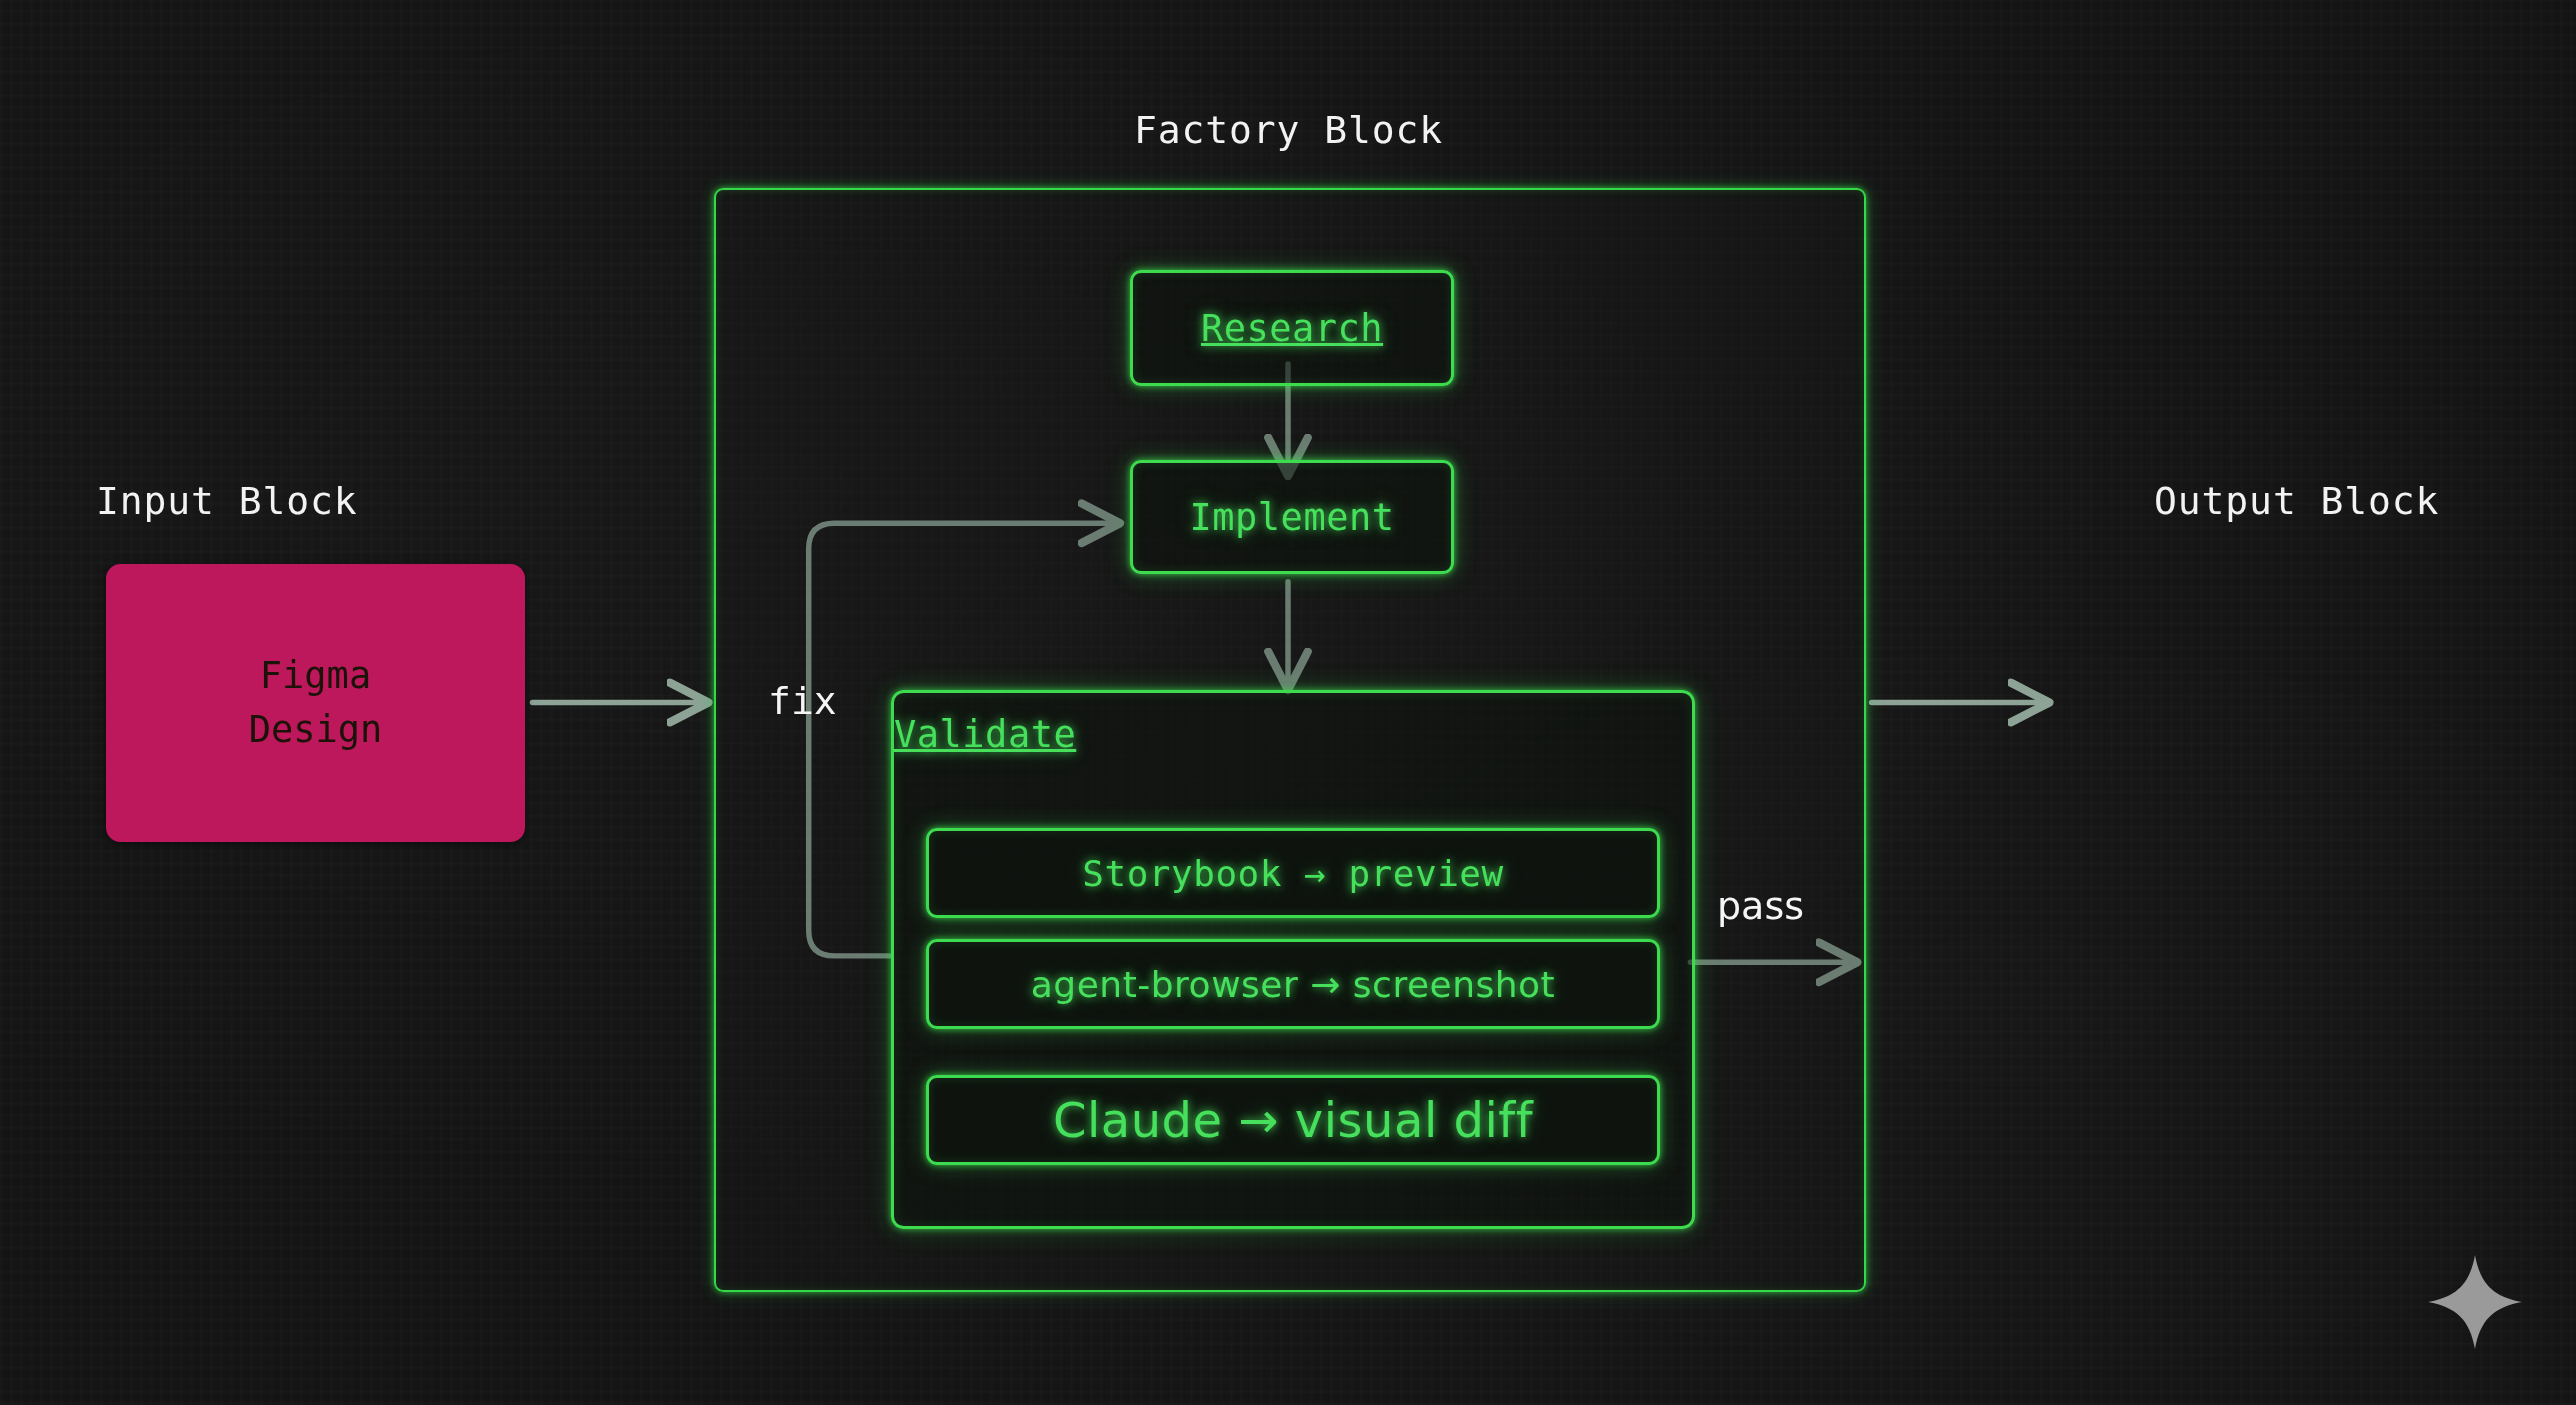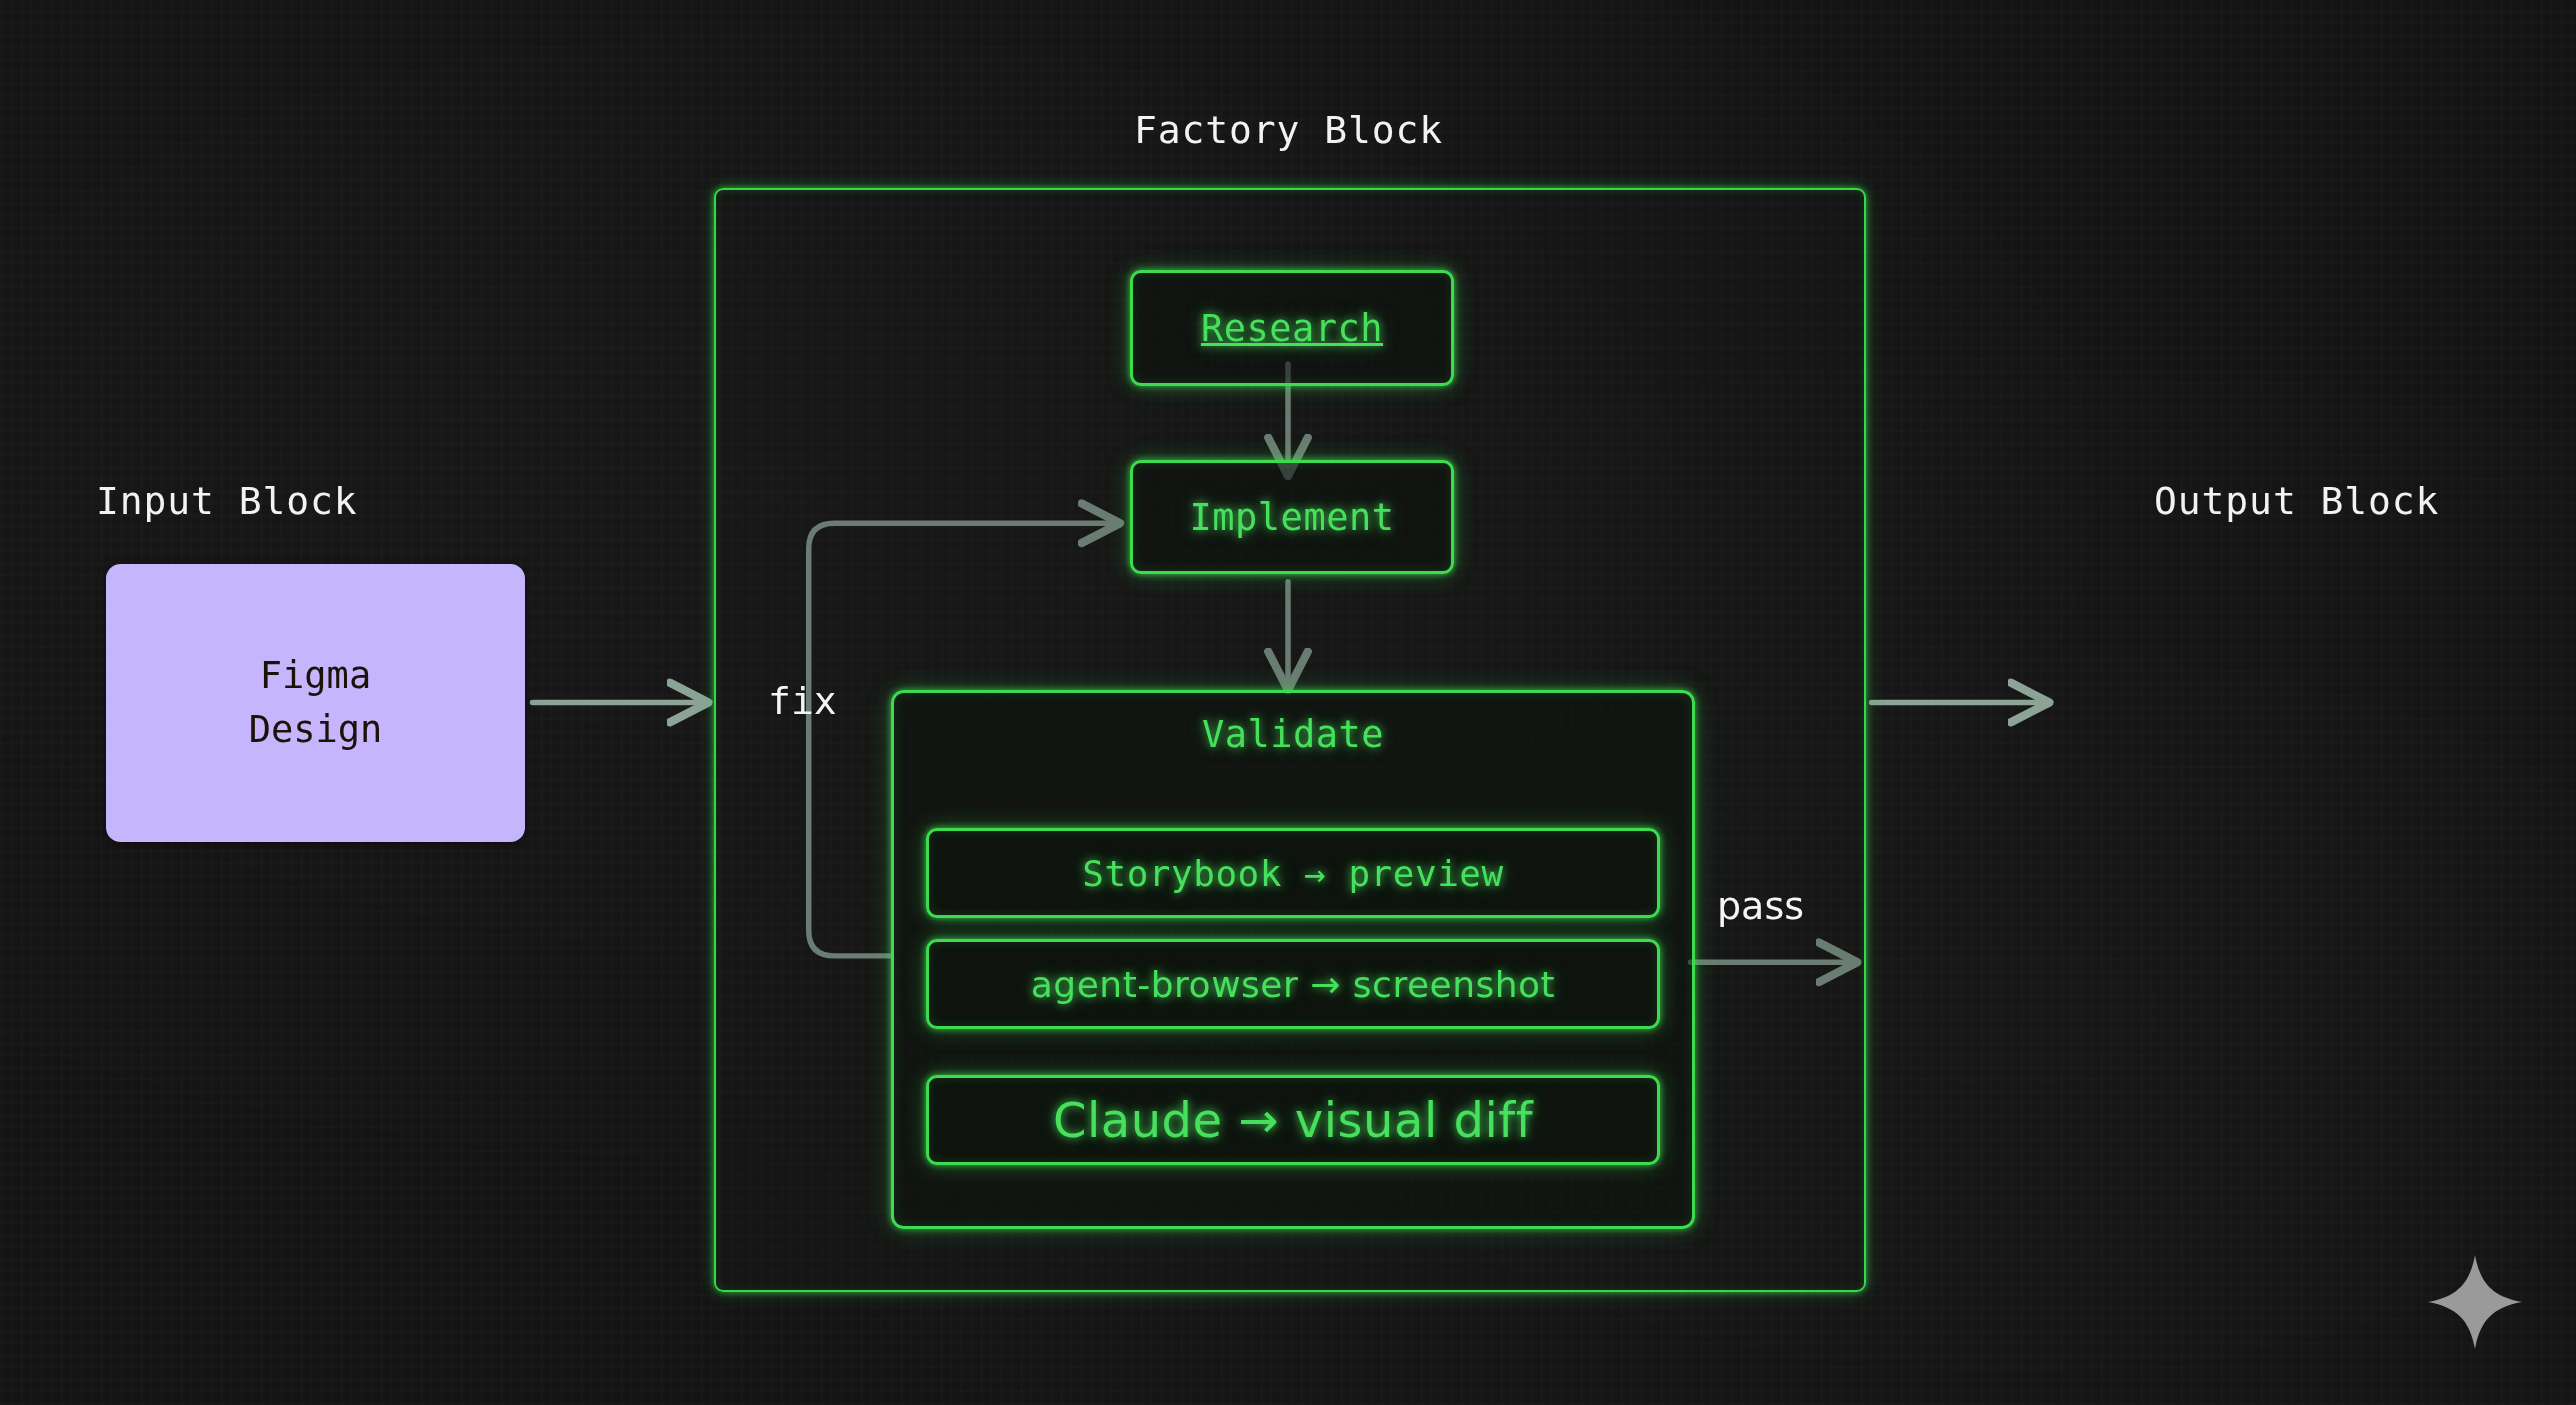--- a/index.html
+++ b/index.html
@@ -38,21 +38,21 @@
     font-size: 38px;
     letter-spacing: 0.9px;
     white-space: nowrap;
     text-align: center;
     font-family: "DejaVu Sans Mono", "Liberation Mono", monospace;
   }
 
   
   .io-block {
     position: absolute;
-    background: #c4b5fd;
+    background: #be185d;
     border-radius: 14.6px;
     display: flex;
     flex-direction: column;
     align-items: center;
     justify-content: center;
     color: #1b1208;
     font-size: 37px;
     line-height: 1.45;
     text-align: center;
     box-shadow: 0 1.8px 9.1px rgba(0,0,0,0.45);
@@ -105,26 +105,27 @@
     box-shadow:
       0 0 7.3px rgba(61,220,79,0.8),
       0 0 24px rgba(61,220,79,0.3),
       inset 0 0 12.8px rgba(61,220,79,0.14);
   }
   #validate-label {
     position: absolute;
     top: 20px;
     left: 0;
     right: 0;
-    text-align: center;
+    text-align: left;
     color: #46e05c;
     font-size: 37px;
     letter-spacing: 0.5px;
     text-shadow: 0 0 8.2px rgba(70,224,92,0.8), 0 0 20px rgba(70,224,92,0.3);
     font-family: "DejaVu Sans Mono", "Liberation Mono", monospace;
+    text-decoration: underline;
   }
 
   
   .edge-label {
     position: absolute;
     color: #f5f5f5;
     white-space: nowrap;
   }
   .edge-label.mono { font-family: "DejaVu Sans Mono", "Liberation Mono", monospace; }
   .edge-label.sans { font-family: "DejaVu Sans", "Liberation Sans", sans-serif; }

